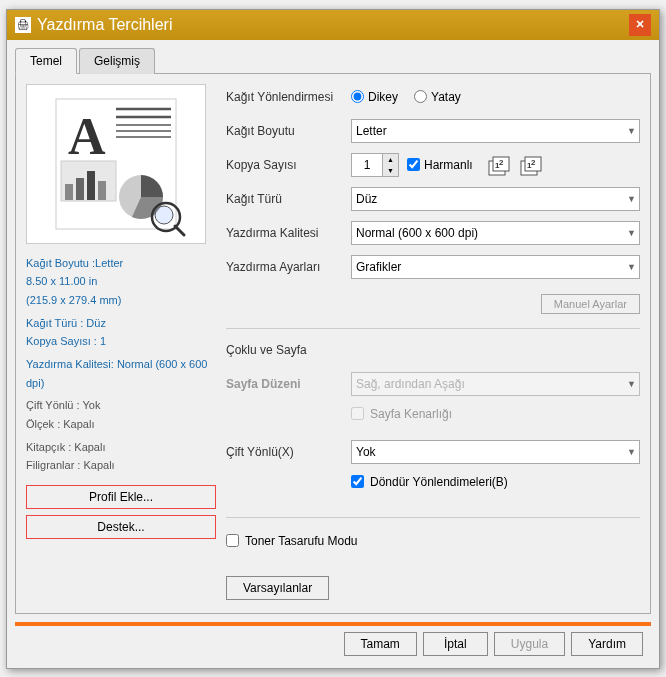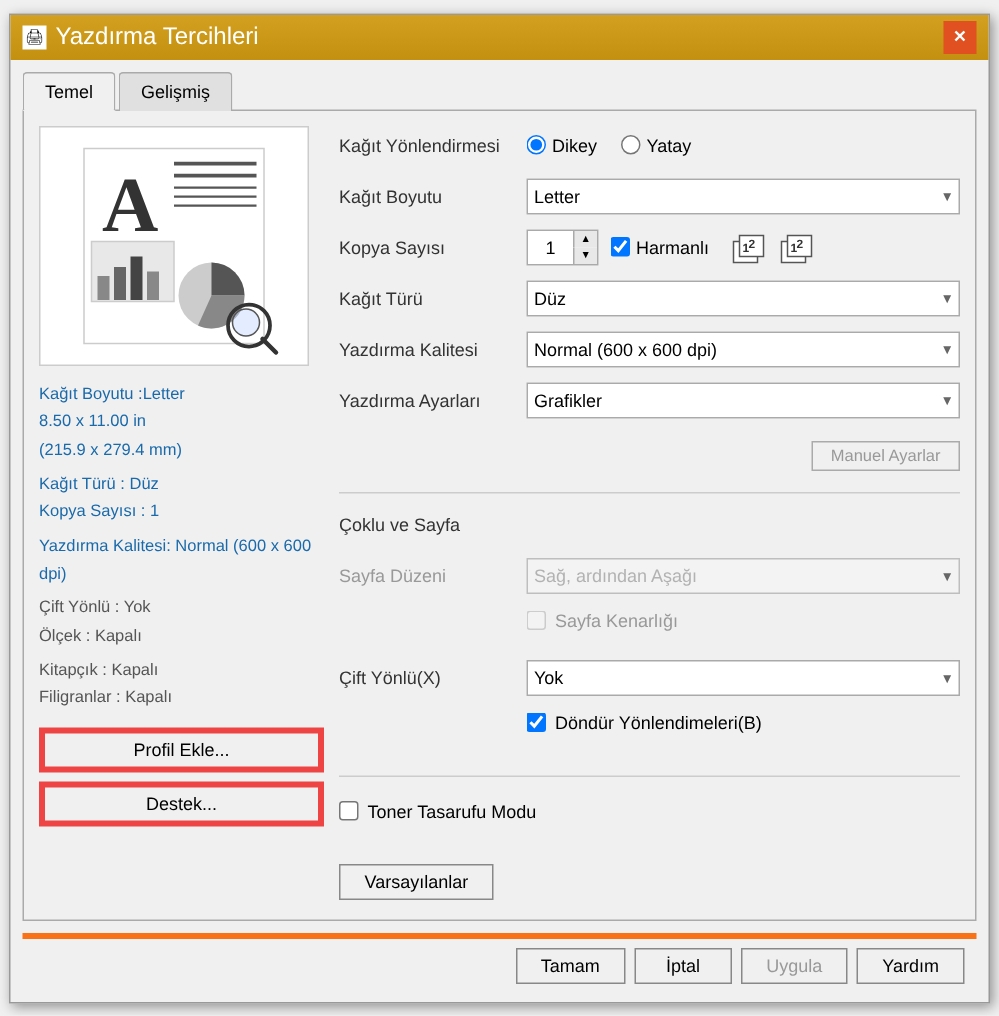--- a/index.html
+++ b/index.html
@@ -136,21 +136,21 @@
       align-items: center;
       margin-bottom: 8px;
       min-height: 26px;
     }
     .form-label {
       width: 125px;
       flex-shrink: 0;
       font-size: 12px;
       color: #333;
     }
-    .form-label.disabled { color: #999; }
+    .form-label.disabled { color: #999; font-weight: bold; }
     .form-control {
       flex: 1;
       height: 24px;
       border: 1px solid #aaa;
       background: #fff;
       font-size: 12px;
       padding: 0 4px;
       padding-right: 20px;
       appearance: none;
       -webkit-appearance: none;
@@ -274,21 +274,21 @@
     }
     .footer-left {
       display: flex;
       gap: 6px;
       flex-direction: column;
       margin-top: 10px;
     }
     .btn-action {
       padding: 4px 16px;
       background: #f0f0f0;
-      border: 4px solid #ef4444;
+      border: 1px solid #ef4444;
       font-size: 12px;
       cursor: pointer;
       min-width: 90px;
     }
     .btn-dialog {
       padding: 4px 16px;
       background: #f0f0f0;
       border: 1px solid #888;
       font-size: 12px;
       cursor: pointer;

